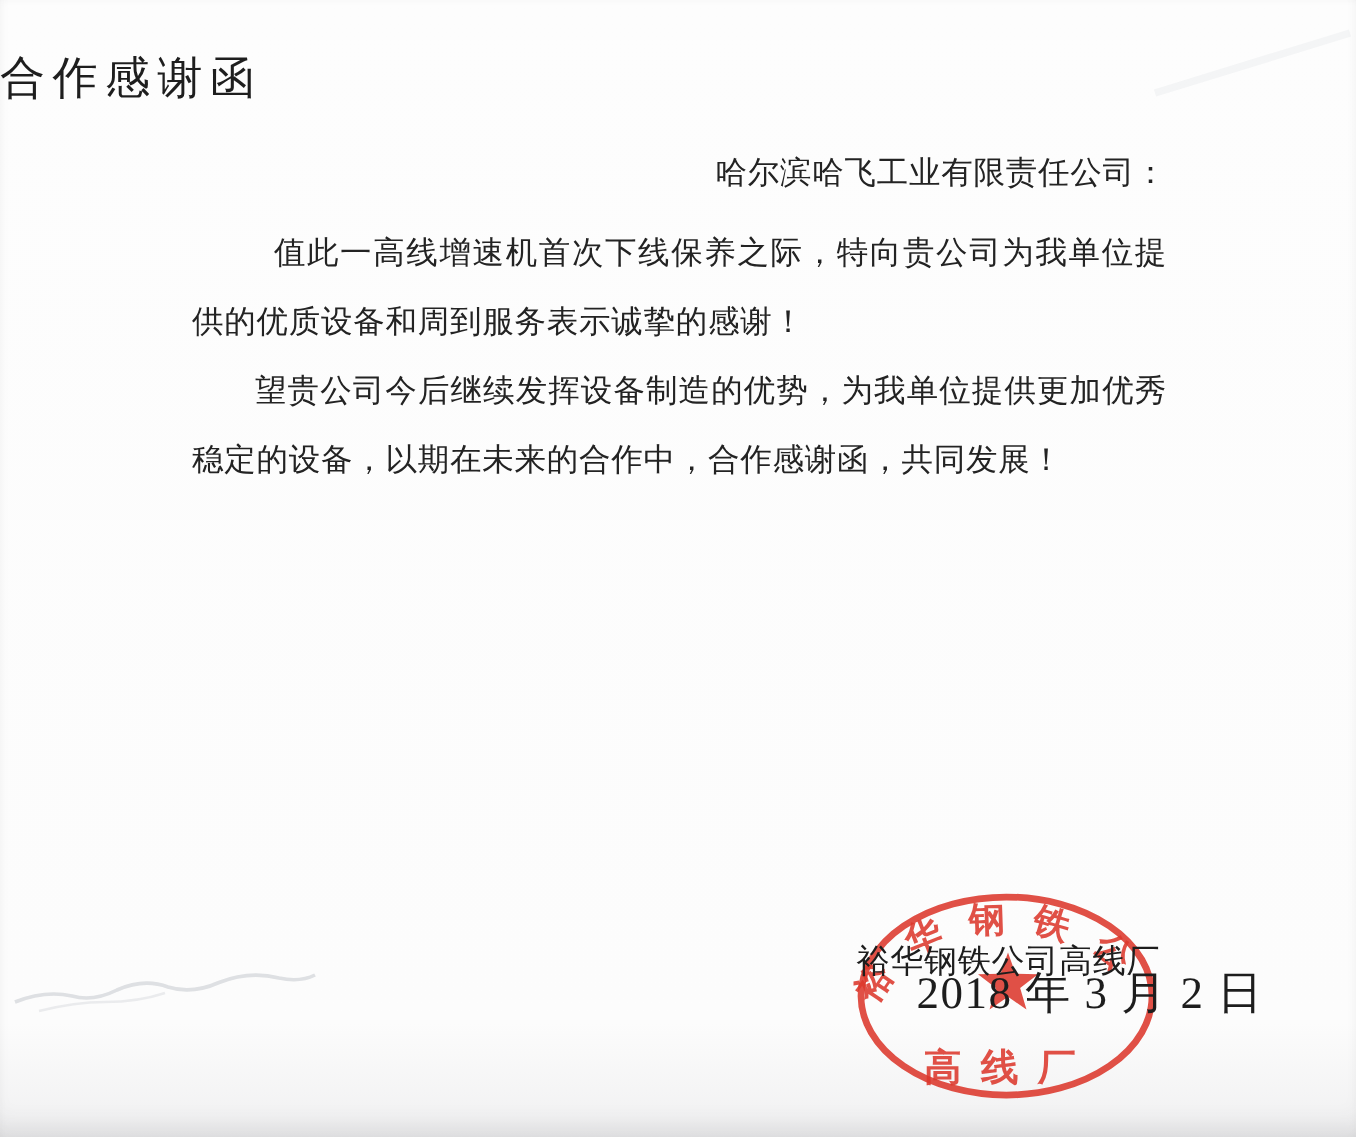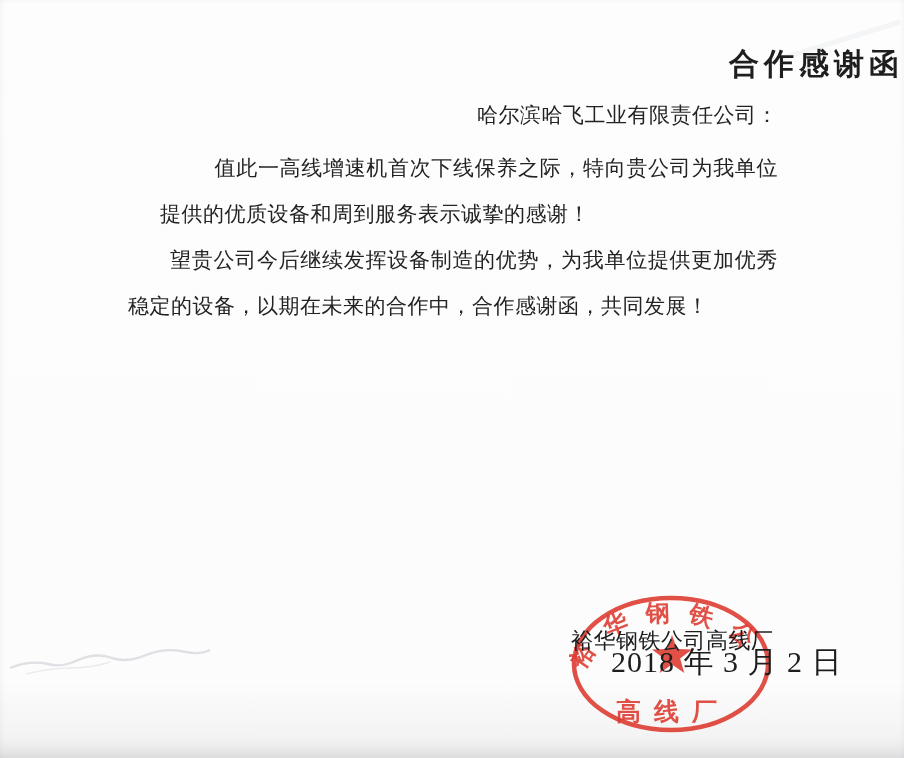--- a/index.html
+++ b/index.html
@@ -12,35 +12,35 @@
   .page{
     position:relative;
     width:904px;height:758px;
     background:linear-gradient(180deg,#fdfdfd 0%,#fcfcfc 90%,#f0f0f1 100%);
     box-shadow:inset 0 -16px 20px -14px rgba(60,60,65,.18),
                inset 2px 2px 8px -6px rgba(60,60,65,.15),
                inset -4px 0 10px -9px rgba(60,60,65,.12);
     color:#222;
   }
   .title{
-    position:absolute;top:44px;left:0;width:100%;
-    margin:0;text-align:right;
-    font-size:30px;font-weight:bold;letter-spacing:5px;
+    position:absolute;top:32px;left:0;width:100%;
+    margin:0;text-align:left;
+    font-size:30px;font-weight:normal;letter-spacing:5px;
     color:#1e1e1e;
   }
   .body-text{
     position:absolute;top:92px;left:128px;width:650px;
     font-size:21px;line-height:46px;letter-spacing:.5px;
     color:#232323;
     text-align:justify;
   }
   .body-text p{margin:0;}
   .salutation{text-align:right;}
   .para{margin-top:4px;text-indent:2em;}
-  .para.first{margin-top:7px;text-indent:2.6em;margin-left:32px;}
+  .para.first{margin-top:7px;text-indent:2.6em;}
   .sign-block{
     position:absolute;z-index:2;left:0;top:0;width:904px;height:758px;
     pointer-events:none;
   }
   .sign-org{
     position:absolute;left:571px;top:626px;
     font-size:22px;letter-spacing:.5px;color:#1d1d1d;white-space:nowrap;text-align:right;
   }
   .sign-date{
     position:absolute;left:611px;top:642px;

